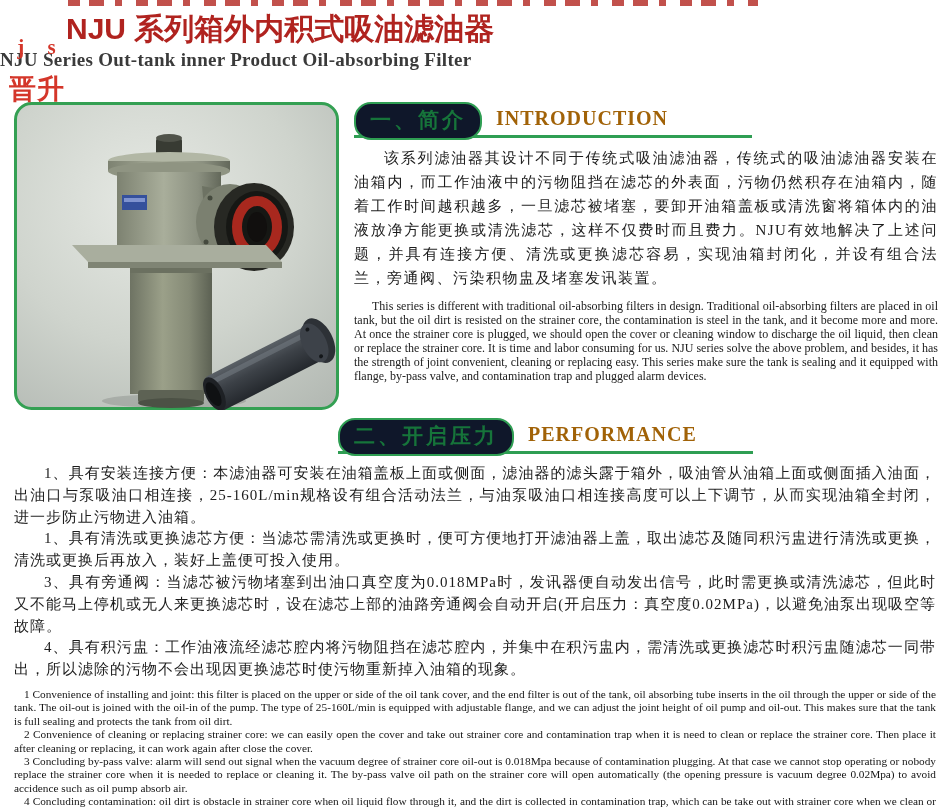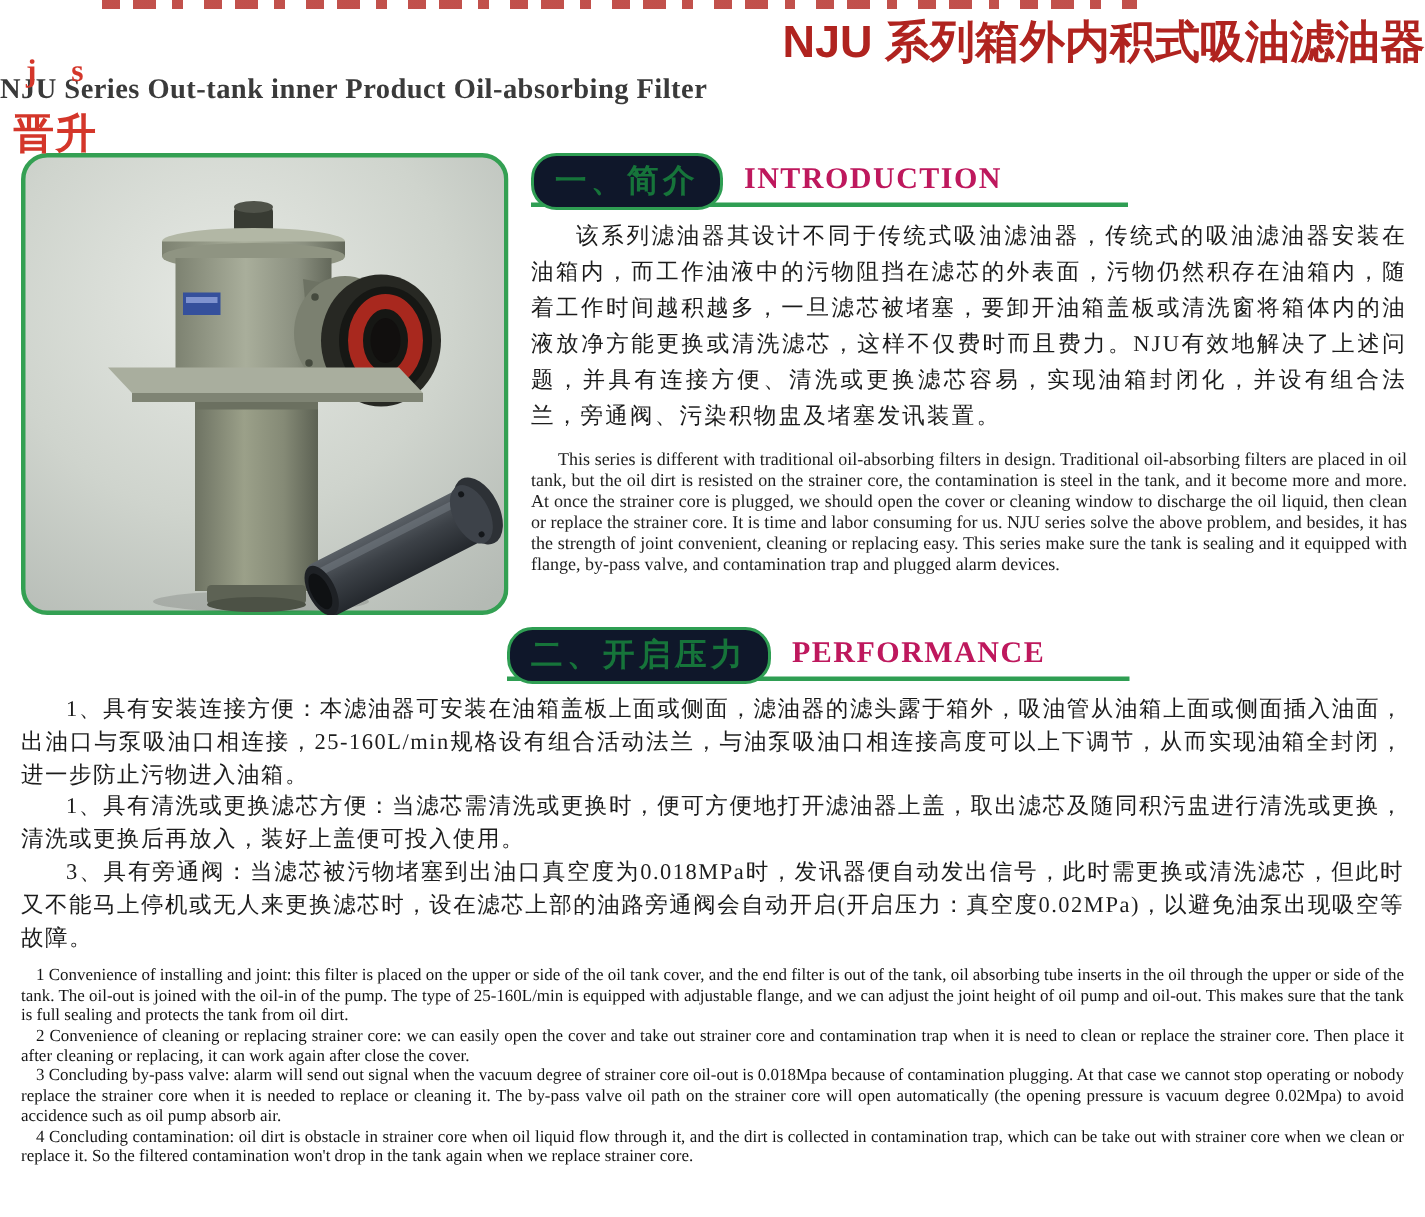--- a/index.html
+++ b/index.html
@@ -26,21 +26,21 @@
 
   
   .header { position:relative; padding-top:12px; height:96px; }
   .logo { position:absolute; left:8px; top:14px; width:58px; text-align:center; color:#d4362a; line-height:1; }
   .logo-top { font-size:21px; font-weight:bold; letter-spacing:9px; padding-left:8px; font-family:"Liberation Serif", serif;margin-top:23px; }
   .logo-bottom { font-size:27px; font-weight:bold; letter-spacing:1px; margin-top:18px; }
   .title-cn {
     margin-left:66px;
     font-family:"Liberation Sans", sans-serif;
     font-size:30px; font-weight:bold;
-    color:#b0231f; line-height:1.15;text-align:right;
+    color:#b0231f; line-height:1.15;
   }
   .title-en {
     margin-top:2px;
     font-size:19px; font-weight:bold; color:#3a3a3a;
     letter-spacing:.3px;
   }
 
   
   .main-row { display:flex; margin:6px 12px 0 14px; gap:15px; }
   .photo-card { flex:0 0 325px; }
@@ -56,21 +56,21 @@
     display:inline-block; position:relative;
     border:2.5px solid #2f9e53; border-radius:17px;
     padding:2px 14px 4px; background:#0f172a;
     color:#16743a; font-weight:bold; font-size:21px;
     letter-spacing:3px;
     font-family:"Liberation Sans", sans-serif;
   }
   .heading {
     display:inline-block; margin-left:10px;
     font-size:20px; font-weight:bold; letter-spacing:1px;
-    color:#be185d; vertical-align:2px;
+    color:#a16207; vertical-align:2px;
   }
 
   .cn-para {
     font-size:15px; line-height:24px;
     text-align:justify; text-indent:2em;
     letter-spacing:1.5px;
     margin:8px 0 0;
   }
   .en-para {
     font-size:12px; line-height:13.9px;
@@ -199,20 +199,21 @@
 <div class="section-header perf-header">
   <div class="section-line perf-line"></div>
   <span class="badge">二、开启压力</span>
   <span class="heading">PERFORMANCE</span>
 </div>
 
 <div class="cn-items">
   <p>1、具有安装连接方便：本滤油器可安装在油箱盖板上面或侧面，滤油器的滤头露于箱外，吸油管从油箱上面或侧面插入油面，出油口与泵吸油口相连接，25-160L/min规格设有组合活动法兰，与油泵吸油口相连接高度可以上下调节，从而实现油箱全封闭，进一步防止污物进入油箱。</p>
   <p>1、具有清洗或更换滤芯方便：当滤芯需清洗或更换时，便可方便地打开滤油器上盖，取出滤芯及随同积污盅进行清洗或更换，清洗或更换后再放入，装好上盖便可投入使用。</p>
   <p>3、具有旁通阀：当滤芯被污物堵塞到出油口真空度为0.018MPa时，发讯器便自动发出信号，此时需更换或清洗滤芯，但此时又不能马上停机或无人来更换滤芯时，设在滤芯上部的油路旁通阀会自动开启(开启压力：真空度0.02MPa)，以避免油泵出现吸空等故障。</p>
+  <p>4、具有积污盅：工作油液流经滤芯腔内将污物阻挡在滤芯腔内，并集中在积污盅内，需清洗或更换滤芯时积污盅随滤芯一同带出，所以滤除的污物不会出现因更换滤芯时使污物重新掉入油箱的现象。</p>
 </div>
 
 <div class="en-notes">
   <p>1 Convenience of installing and joint: this filter is placed on the upper or side of the oil tank cover, and the end filter is out of the tank, oil absorbing tube inserts in the oil through the upper or side of the tank. The oil-out is joined with the oil-in of the pump. The type of 25-160L/min is equipped with adjustable flange, and we can adjust the joint height of oil pump and oil-out. This makes sure that the tank is full sealing and protects the tank from oil dirt.</p>
   <p>2 Convenience of cleaning or replacing strainer core: we can easily open the cover and take out strainer core and contamination trap when it is need to clean or replace the strainer core. Then place it after cleaning or replacing, it can work again after close the cover.</p>
   <p>3 Concluding by-pass valve: alarm will send out signal when the vacuum degree of strainer core oil-out is 0.018Mpa because of contamination plugging. At that case we cannot stop operating or nobody replace the strainer core when it is needed to replace or cleaning it. The by-pass valve oil path on the strainer core will open automatically (the opening pressure is vacuum degree 0.02Mpa) to avoid accidence such as oil pump absorb air.</p>
   <p>4 Concluding contamination: oil dirt is obstacle in strainer core when oil liquid flow through it, and the dirt is collected in contamination trap, which can be take out with strainer core when we clean or replace it. So the filtered contamination won't drop in the tank again when we replace strainer core.</p>
 </div>
 
 </body></html>

